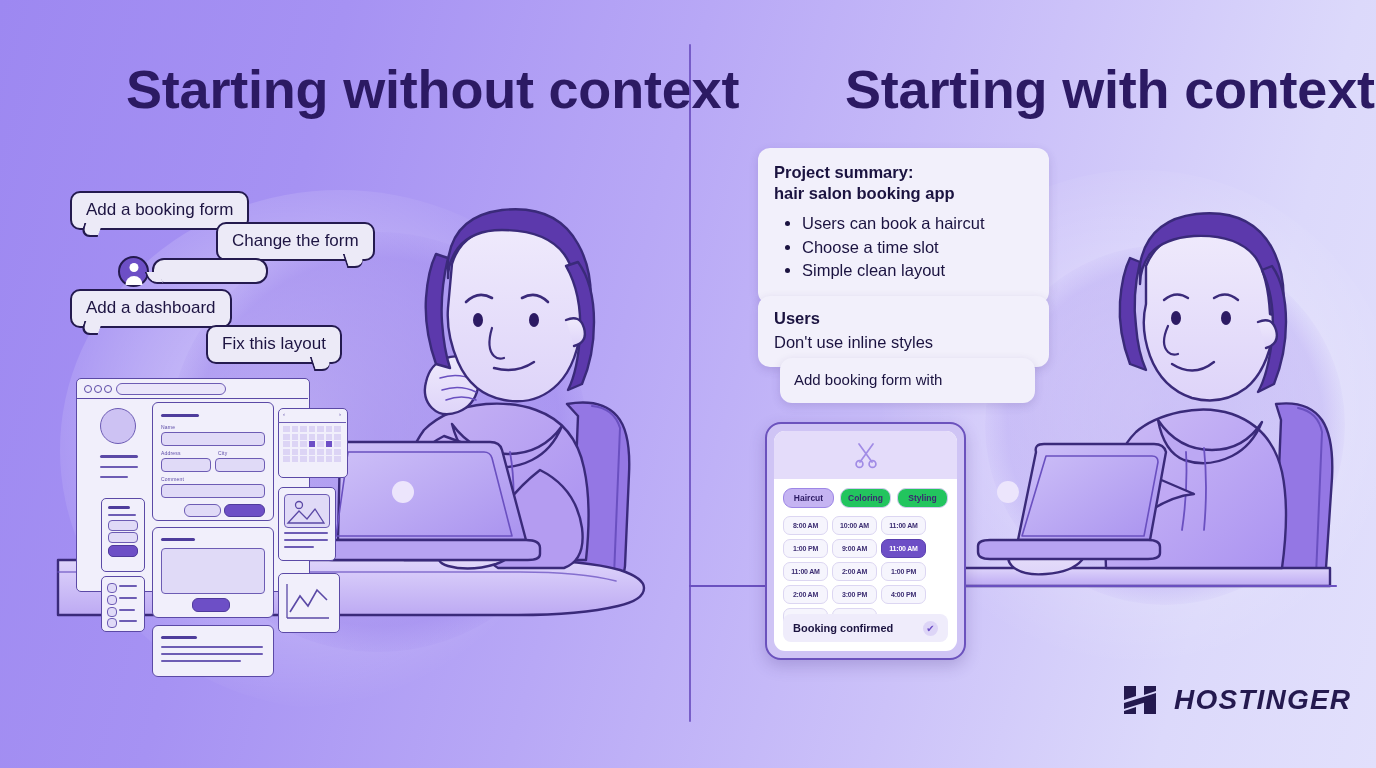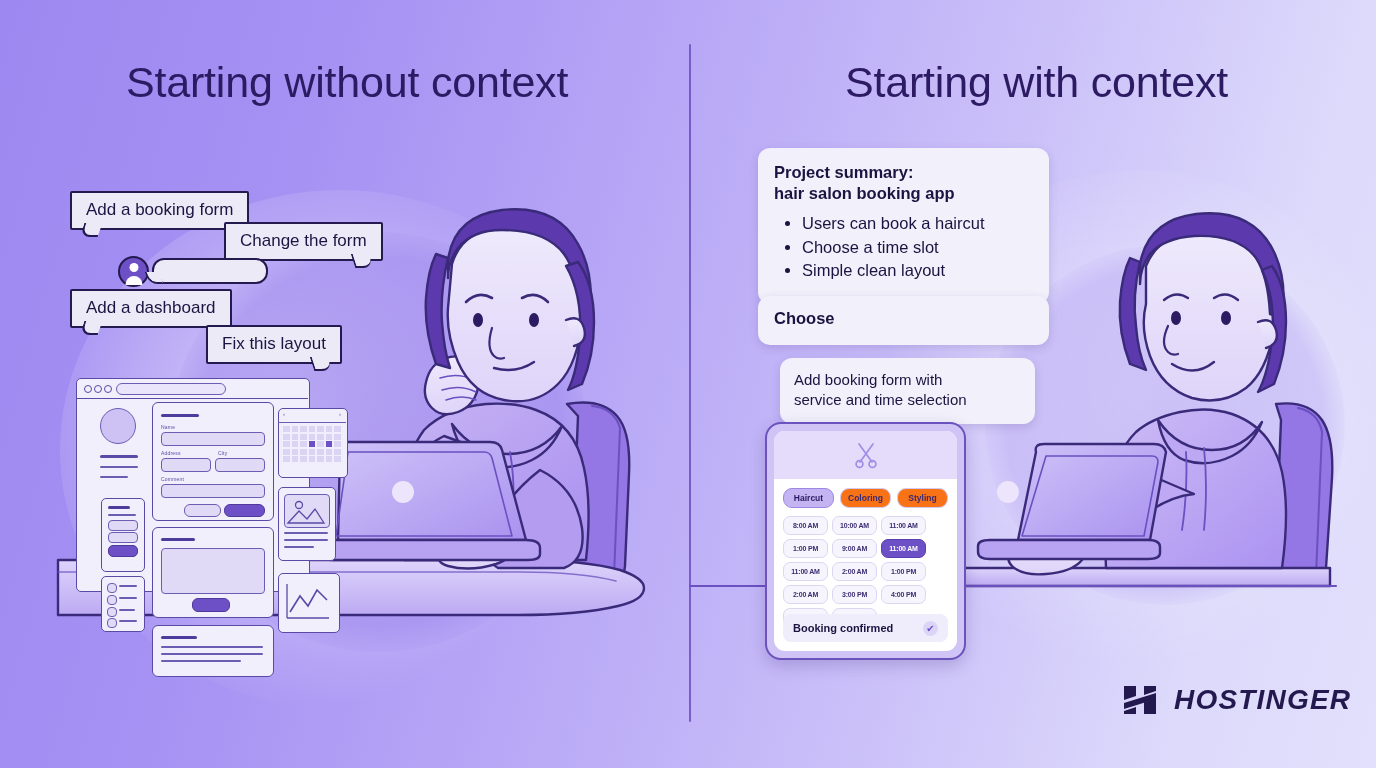--- a/index.html
+++ b/index.html
@@ -19,39 +19,39 @@
   .glow-r{left:880px;top:170px;width:520px;height:520px;
     background:radial-gradient(circle at 50% 45%, rgba(255,255,255,.45) 0%, rgba(255,255,255,.18) 40%, rgba(255,255,255,0) 68%);}
   .arc-l{position:absolute;left:168px;top:232px;width:420px;height:420px;border-radius:50%;
     background:radial-gradient(circle at 50% 50%, rgba(150,125,235,.55) 0%, rgba(150,125,235,.42) 62%, rgba(150,125,235,0) 73%);}
   .arc-r{position:absolute;left:985px;top:245px;width:360px;height:360px;border-radius:50%;
     background:radial-gradient(circle at 50% 50%, rgba(168,148,240,.45) 0%, rgba(168,148,240,.32) 62%, rgba(168,148,240,0) 73%);}
 
   .divider{position:absolute;left:689px;top:44px;width:2px;height:678px;background:#6b4fc0;opacity:.85;border-radius:2px;}
 
   h1.title{
-    position:absolute;margin:0;font-weight:400;font-size:43px;color:#2c1a63;
+    position:absolute;margin:0;font-weight:700;font-size:54px;color:#2c1a63;
     letter-spacing:-.2px;white-space:nowrap;
   }
   #title-left{left:126px;top:58px;}
   #title-right{left:845px;top:58px;}
 
   
   .bubble{
-    position:absolute;background:#eceaf7;border:2px solid #241a4f;border-radius:2px;
+    position:absolute;background:#eceaf7;border:2px solid #241a4f;border-radius:10px;
     color:#1d1442;font-size:17px;padding:7px 14px 8px;line-height:1.2;white-space:nowrap;
   }
   .bubble::after{
     content:"";position:absolute;bottom:-9px;width:16px;height:12px;background:#eceaf7;
     border-left:2px solid #241a4f;border-bottom:2px solid #241a4f;
   }
   .bubble.l::after{left:10px;border-bottom-left-radius:10px;transform:skewX(-18deg);}
   .bubble.r::after{right:10px;border-bottom-right-radius:10px;transform:skewX(18deg);}
   #b1{left:70px;top:191px;}
-  #b2{left:224px;top:222px;}
+  #b2{left:216px;top:222px;}
   #b4{left:70px;top:289px;}
   #b5{left:206px;top:325px;}
   .bubble-empty{position:absolute;left:152px;top:258px;width:112px;height:22px;background:#eceaf7;
     border:2px solid #241a4f;border-radius:12px;}
   .bubble-empty::after{content:"";position:absolute;left:-7px;bottom:-2px;width:12px;height:10px;
     background:#eceaf7;border-left:2px solid #241a4f;border-bottom:2px solid #241a4f;
     border-bottom-left-radius:8px;transform:skewX(22deg);}
   .avatar{position:absolute;left:118px;top:256px;width:27px;height:27px;border-radius:50%;
     background:#6d4fc6;border:2px solid #241a4f;}
   .avatar .head{position:absolute;left:50%;top:5px;transform:translateX(-50%);width:9px;height:9px;border-radius:50%;background:#fff;}
@@ -76,21 +76,21 @@
   #device{
     position:absolute;left:765px;top:422px;width:197px;height:234px;
     background:#cfc4f5;border:2px solid #6b52bd;border-radius:16px;
     box-shadow:0 6px 16px rgba(60,35,120,.22);
   }
   #screen{position:absolute;left:7px;top:7px;right:7px;bottom:7px;background:#ffffff;border-radius:11px;overflow:hidden;}
   #mock-head{height:48px;background:#e4dcfa;display:flex;align-items:center;justify-content:center;}
   #mock-body{padding:7px 9px 0;}
   .chips{display:flex;gap:6px;margin:2px 0 8px;}
   .chip{flex:1;text-align:center;font-size:8.5px;font-weight:bold;color:#3a2a70;
-    background:#f97316;border:1px solid #d3cbf0;border-radius:9px;padding:4px 0;}
+    background:#22c55e;border:1px solid #d3cbf0;border-radius:9px;padding:4px 0;}
   .chip.sel{background:#c5b4f2;border-color:#9d86e6;color:#2c1a63;}
   .slots{display:flex;flex-wrap:wrap;gap:4px;}
   .slot{width:43px;text-align:center;font-size:7px;font-weight:bold;color:#3c2d72;
     background:#f6f5fd;border:1px solid #dcd6f2;border-radius:7px;padding:5px 0;letter-spacing:-.2px;}
   .slot.sel{background:#6d4fc6;border-color:#5a3fb0;color:#fff;}
   #confirm{position:absolute;left:9px;right:9px;bottom:9px;height:28px;background:#efecfb;border-radius:8px;
     display:flex;align-items:center;justify-content:space-between;padding:0 10px;}
   #confirm .txt{font-size:11px;font-weight:bold;color:#1b1340;}
   #confirm .tick{width:15px;height:15px;border-radius:50%;background:#ddd5f7;color:#6d4fc6;
     font-size:10px;display:flex;align-items:center;justify-content:center;}
@@ -354,26 +354,26 @@
     <p class="hd">Project summary:
 hair salon booking app</p>
     <ul>
       <li>Users can book a haircut</li>
       <li>Choose a time slot</li>
       <li>Simple clean layout</li>
     </ul>
   </div>
 
   <div class="card" id="card-rules">
-    <p class="hd" style="margin-bottom:2px">Choose</p>
+    <p class="hd" style="margin-bottom:2px">Users</p>
+    <p class="body">Don't use inline styles</p>
   </div>
 
   <div class="card" id="card-task">
     <p class="task-line">Add booking form with</p>
-    <p class="task-line">service and time selection</p>
   </div>
 
   <div id="device">
     <div id="screen">
       <div id="mock-head">
         <svg width="30" height="30" viewBox="0 0 30 30">
           <path d="M8 4 L21 22 M22 4 L9 22" stroke="#a18ce6" stroke-width="1.7" fill="none" stroke-linecap="round"></path>
           <circle cx="8.5" cy="24" r="3.4" stroke="#a18ce6" stroke-width="1.7" fill="none"></circle>
           <circle cx="21.5" cy="24" r="3.4" stroke="#a18ce6" stroke-width="1.7" fill="none"></circle>
         </svg>

